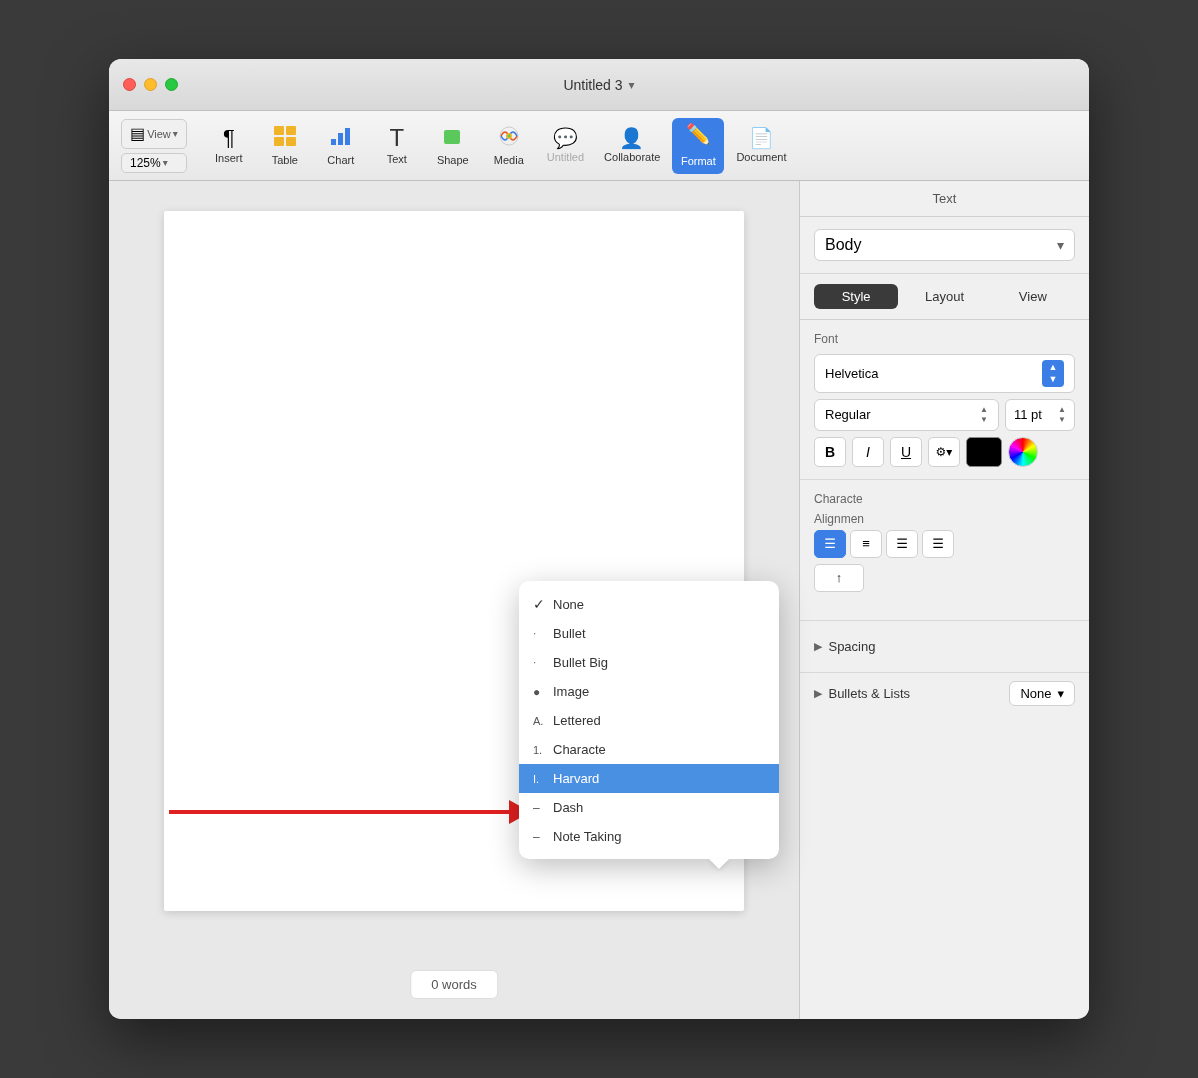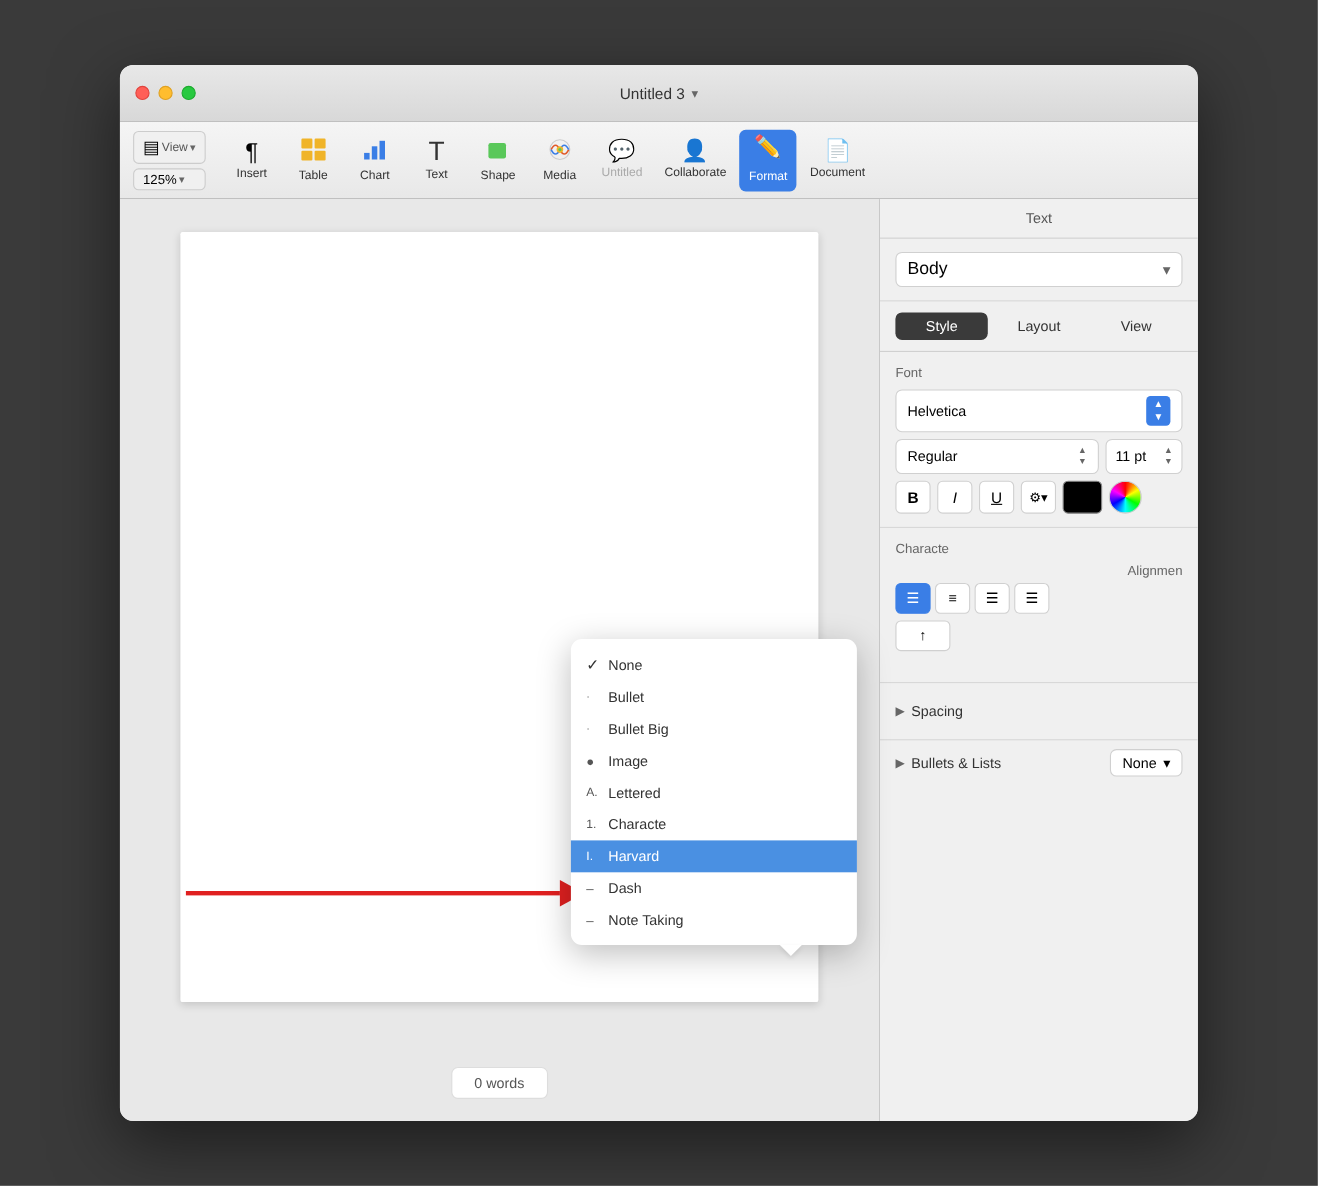--- a/index.html
+++ b/index.html
@@ -619,21 +619,21 @@
           </div>
           <div class="fmt-btn" style="font-size:12px;">⚙▾</div>
           <div class="color-swatch"></div>
           <div class="color-wheel"></div>
         </div>
       </div>
 
       <div class="panel-section" style="padding-bottom:24px;">
         <div class="char-section-label">Characte</div>
 
-        <div style="font-size:12px;color:#666;margin-bottom:4px;text-align:right;">Alignmen</div>
+        <div style="font-size:12px;color:#666;margin-bottom:4px;">Alignmen</div>
         <div class="alignment-row">
           <div class="align-btn active">☰</div>
           <div class="align-btn">≡</div>
           <div class="align-btn">☰</div>
           <div class="align-btn">☰</div>
         </div>
         <div style="display:flex;gap:4px;margin-bottom:4px;">
           <div class="align-btn" style="width:50px;">↑</div>
         </div>
       </div>

